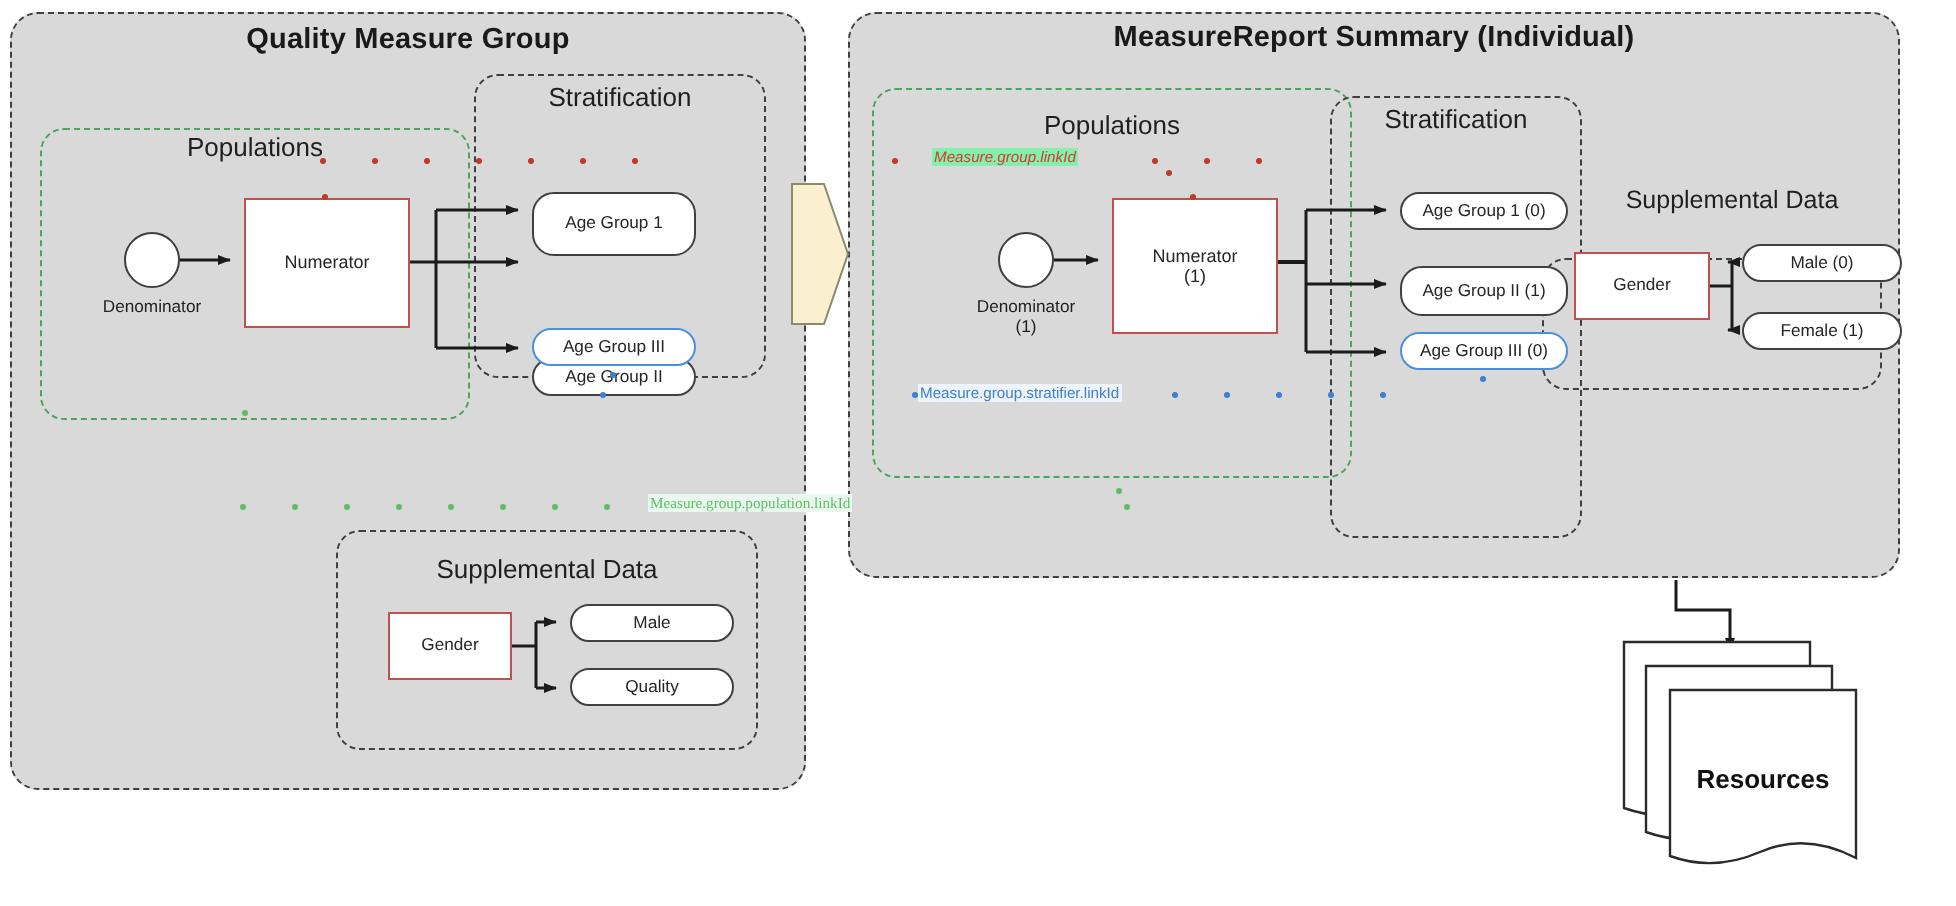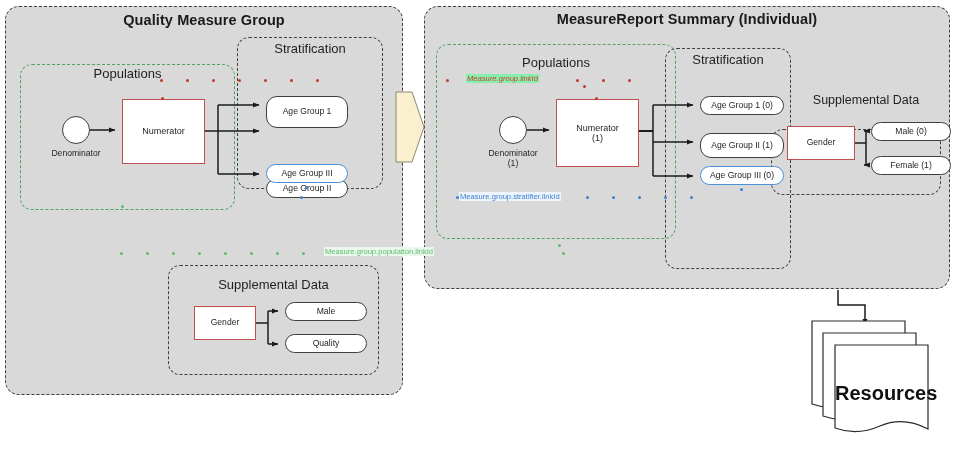--- a/index.html
+++ b/index.html
@@ -38,21 +38,21 @@
        padding:0 1px;line-height:1.2;}
   .tag-red{color:#d03a33;background:#86efac;}
   .tag-blue{color:#3d7fd0;background:#eef4fc;font-style:normal;}
   .tag-green{color:#5bbf6a;background:#e9f7ec;font-style:normal;}
 
   
   .dotrow{position:absolute;height:3px;}
   .dot{position:absolute;width:3px;height:3px;border-radius:50%;top:0;}
 
   svg{position:absolute;left:0;top:0;overflow:visible;}
-  .resource-label{position:absolute;font-weight:bold;font-size:20px;color:#111;}
+  .resource-label{position:absolute;font-weight:bold;font-size:13px;color:#111;}
 </style>
 </head>
 <body>
 
 <div id="stage">
 
   <div class="abs panel" style="left:5px;top:6px;width:398px;height:389px;"></div>
   <div class="panel-title" style="left:5px;width:398px;top:12px;">Quality Measure Group</div>
 
   <div class="abs cont cont-green" style="left:20px;top:64px;width:215px;height:146px;border-style:dashed;"></div>
@@ -191,17 +191,17 @@
       <span class="dot" style="left: 0px; background: rgb(91, 191, 106);"></span>
       <span class="dot" style="left: 26px; background: rgb(91, 191, 106);"></span>
       <span class="dot" style="left: 52px; background: rgb(91, 191, 106);"></span>
       <span class="dot" style="left: 78px; background: rgb(91, 191, 106);"></span>
       <span class="dot" style="left: 104px; background: rgb(91, 191, 106);"></span>
       <span class="dot" style="left: 130px; background: rgb(91, 191, 106);"></span>
       <span class="dot" style="left: 156px; background: rgb(91, 191, 106);"></span>
       <span class="dot" style="left: 182px; background: rgb(91, 191, 106);"></span>
       <span class="dot" style="left: 442px; background: rgb(91, 191, 106);"></span>
     </div>
-  <div class="tag tag-green" style="left:324px;top:247px;">Measure.group.population.linkId</div>
+  <div class="tag tag-green" style="left:324px;top:247px;font-family:Liberation Serif, serif;">Measure.group.population.linkId</div>
   <div class="dot" style="left:121px;top:205px;background:#5bbf6a;"></div>
   <div class="dot" style="left:558px;top:244px;background:#5bbf6a;"></div>
 
 </div>
 
 </body></html>

